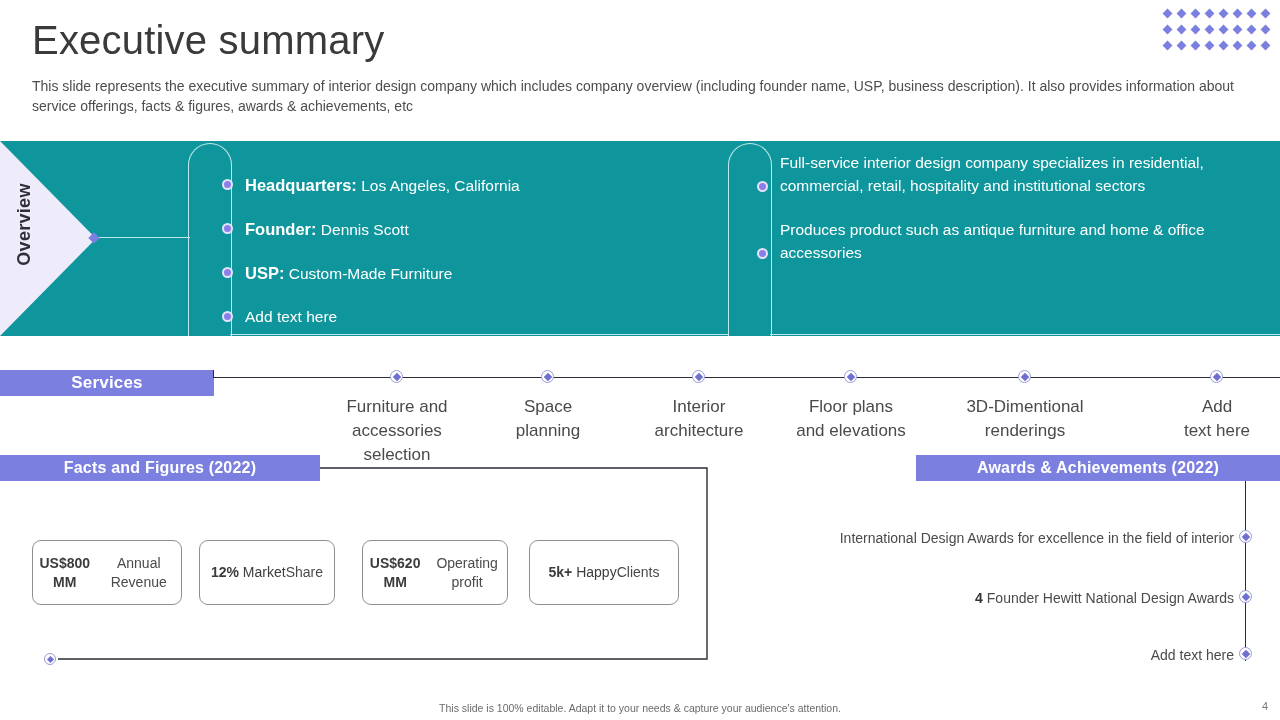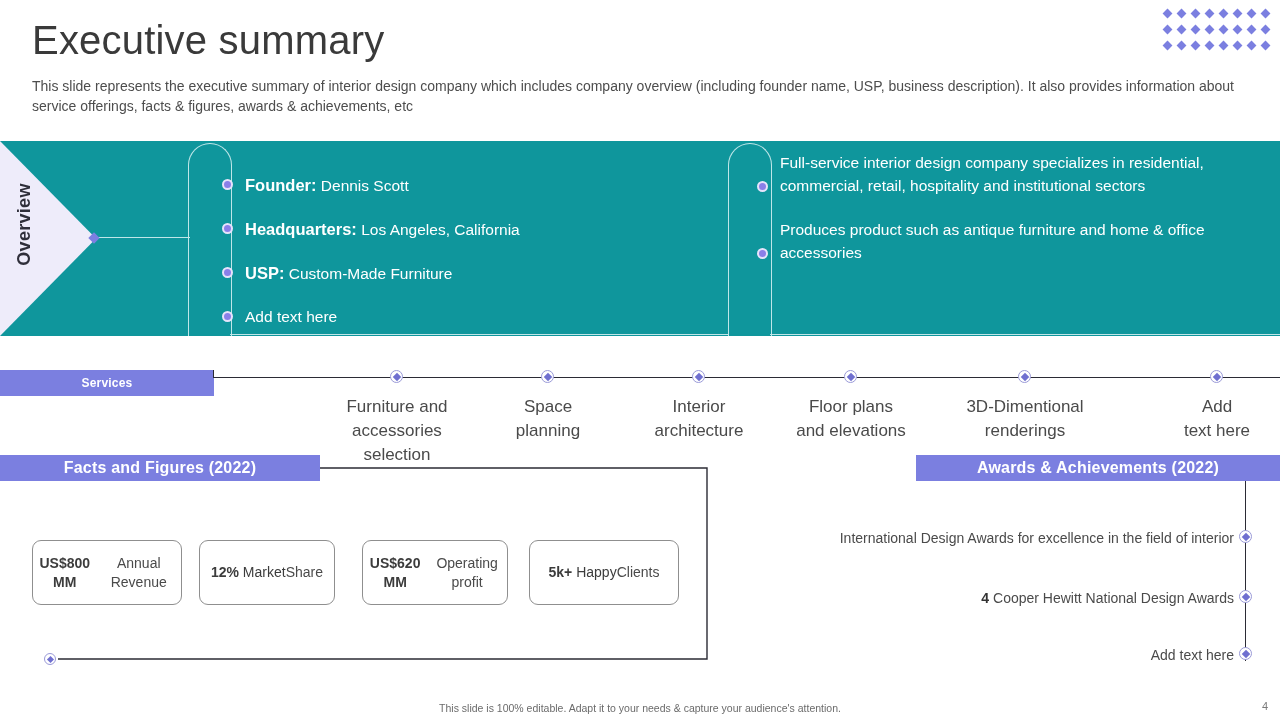--- a/index.html
+++ b/index.html
@@ -96,21 +96,21 @@
   #overview-right .bullet-row { margin-bottom: 22px; }
   #overview-right .bullet-dot { margin-top: 29px; }
   #overview-right .bullet-text { font-size: 15.5px; line-height: 1.46; }
 
   
   .badge {
     position: absolute; background: #7b7fe0; color: #ffffff;
     font-weight: 700; display: flex; align-items: center;
     justify-content: center; letter-spacing: 0.2px;
   }
-  #services-badge { left: 0; top: 370px; width: 214px; height: 26px; font-size: 12px; }
+  #services-badge { left: 0; top: 370px; width: 214px; height: 26px; font-size: 17px; }
   #services-connector-v {
     position: absolute; left: 213px; top: 370px;
     width: 1.4px; height: 8px; background: #2b2b35;
   }
   #services-line {
     position: absolute; left: 213px; top: 377px;
     width: 1067px; height: 1.4px; background: #2b2b35;
   }
   .tl-marker {
     position: absolute; width: 13px; height: 13px; border-radius: 50%;
@@ -205,25 +205,25 @@
 <div id="fork-right-ext"></div>
 
 <div id="overview-tab">
   <div id="overview-tab-label">Overview</div>
 </div>
 <div id="overview-arrow-dot"></div>
 
 <div class="bullet-list" id="overview-left">
   <div class="bullet-row">
     <span class="bullet-dot"></span>
+    <span class="bullet-text"><b>Headquarters:</b> <span>Los Angeles, California</span></span>
+  </div>
+  <div class="bullet-row">
+    <span class="bullet-dot"></span>
     <span class="bullet-text"><b>Founder:</b> <span>Dennis Scott</span></span>
-  </div>
-  <div class="bullet-row">
-    <span class="bullet-dot"></span>
-    <span class="bullet-text"><b>Headquarters:</b> <span>Los Angeles, California</span></span>
   </div>
   <div class="bullet-row">
     <span class="bullet-dot"></span>
     <span class="bullet-text"><b>USP:</b> <span>Custom-Made Furniture</span></span>
   </div>
   <div class="bullet-row">
     <span class="bullet-dot"></span>
     <span class="bullet-text"><span>Add text here</span></span>
   </div>
 </div>
@@ -324,21 +324,21 @@
     <i></i>
   </div>
 <div class="award-row" style="top:529px;">
   <b></b><span>International  Design Awards for excellence in the field of interior</span>
 </div>
 
 <div class="tl-marker award-marker" style="top:590px;">
     <i></i>
   </div>
 <div class="award-row" style="top:589px;">
-  <b>4</b><span> Cooper Hewitt National Design Awards</span>
+  <b>4</b><span> Founder Hewitt National Design Awards</span>
 </div>
 
 <div class="tl-marker award-marker" style="top:647px;">
     <i></i>
   </div>
 <div class="award-row" style="top:646px;">
   <b></b><span>Add text here</span>
 </div>
 
 <div id="footer-note">This slide is 100% editable. Adapt it to your needs &amp; capture your audience's attention.</div>

